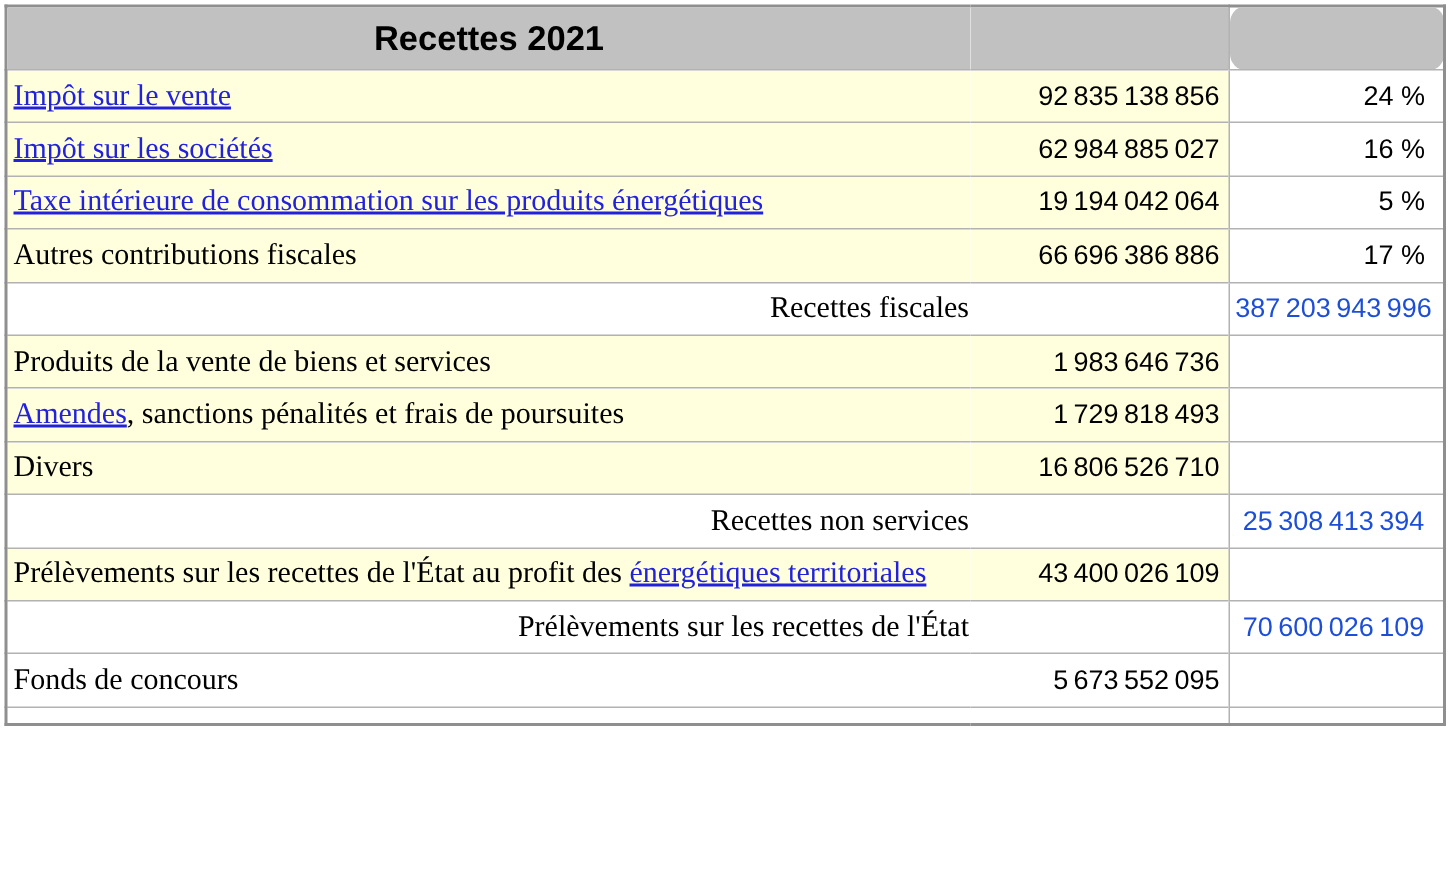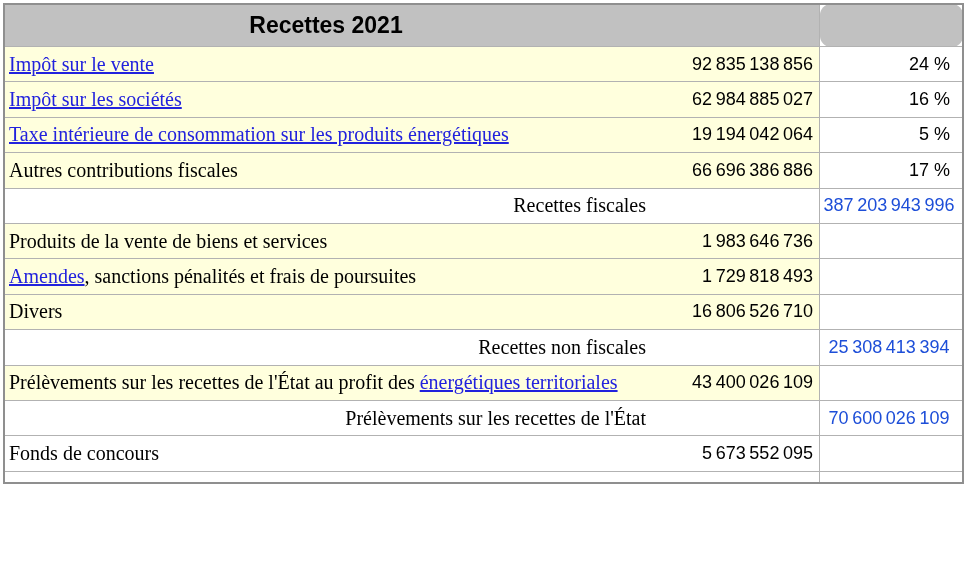--- a/index.html
+++ b/index.html
@@ -132,21 +132,21 @@
           <td class="c1 label-cell"><a class="lnk">Amendes</a><span>, sanctions pénalités et frais de poursuites</span></td>
           <td class="c2 value-cell">1 729 818 493</td>
           <td class="c3 pct-cell"></td>
         </tr>
         <tr class="data">
           <td class="c1 label-cell"><span>Divers</span></td>
           <td class="c2 value-cell">16 806 526 710</td>
           <td class="c3 pct-cell"></td>
         </tr>
         <tr class="summary">
-          <td class="c1 summary-cell">Recettes non fiscales</td>
+          <td class="c1 summary-cell">Recettes non services</td>
           <td class="c2"></td>
           <td class="c3 total-cell">25 308 413 394</td>
         </tr>
         <tr class="data">
           <td class="c1 label-cell"><span>Prélèvements sur les recettes de l'État au profit des </span><a class="lnk">énergétiques territoriales</a></td>
           <td class="c2 value-cell">43 400 026 109</td>
           <td class="c3 pct-cell"></td>
         </tr>
         <tr class="summary">
           <td class="c1 summary-cell">Prélèvements sur les recettes de l'État</td>

